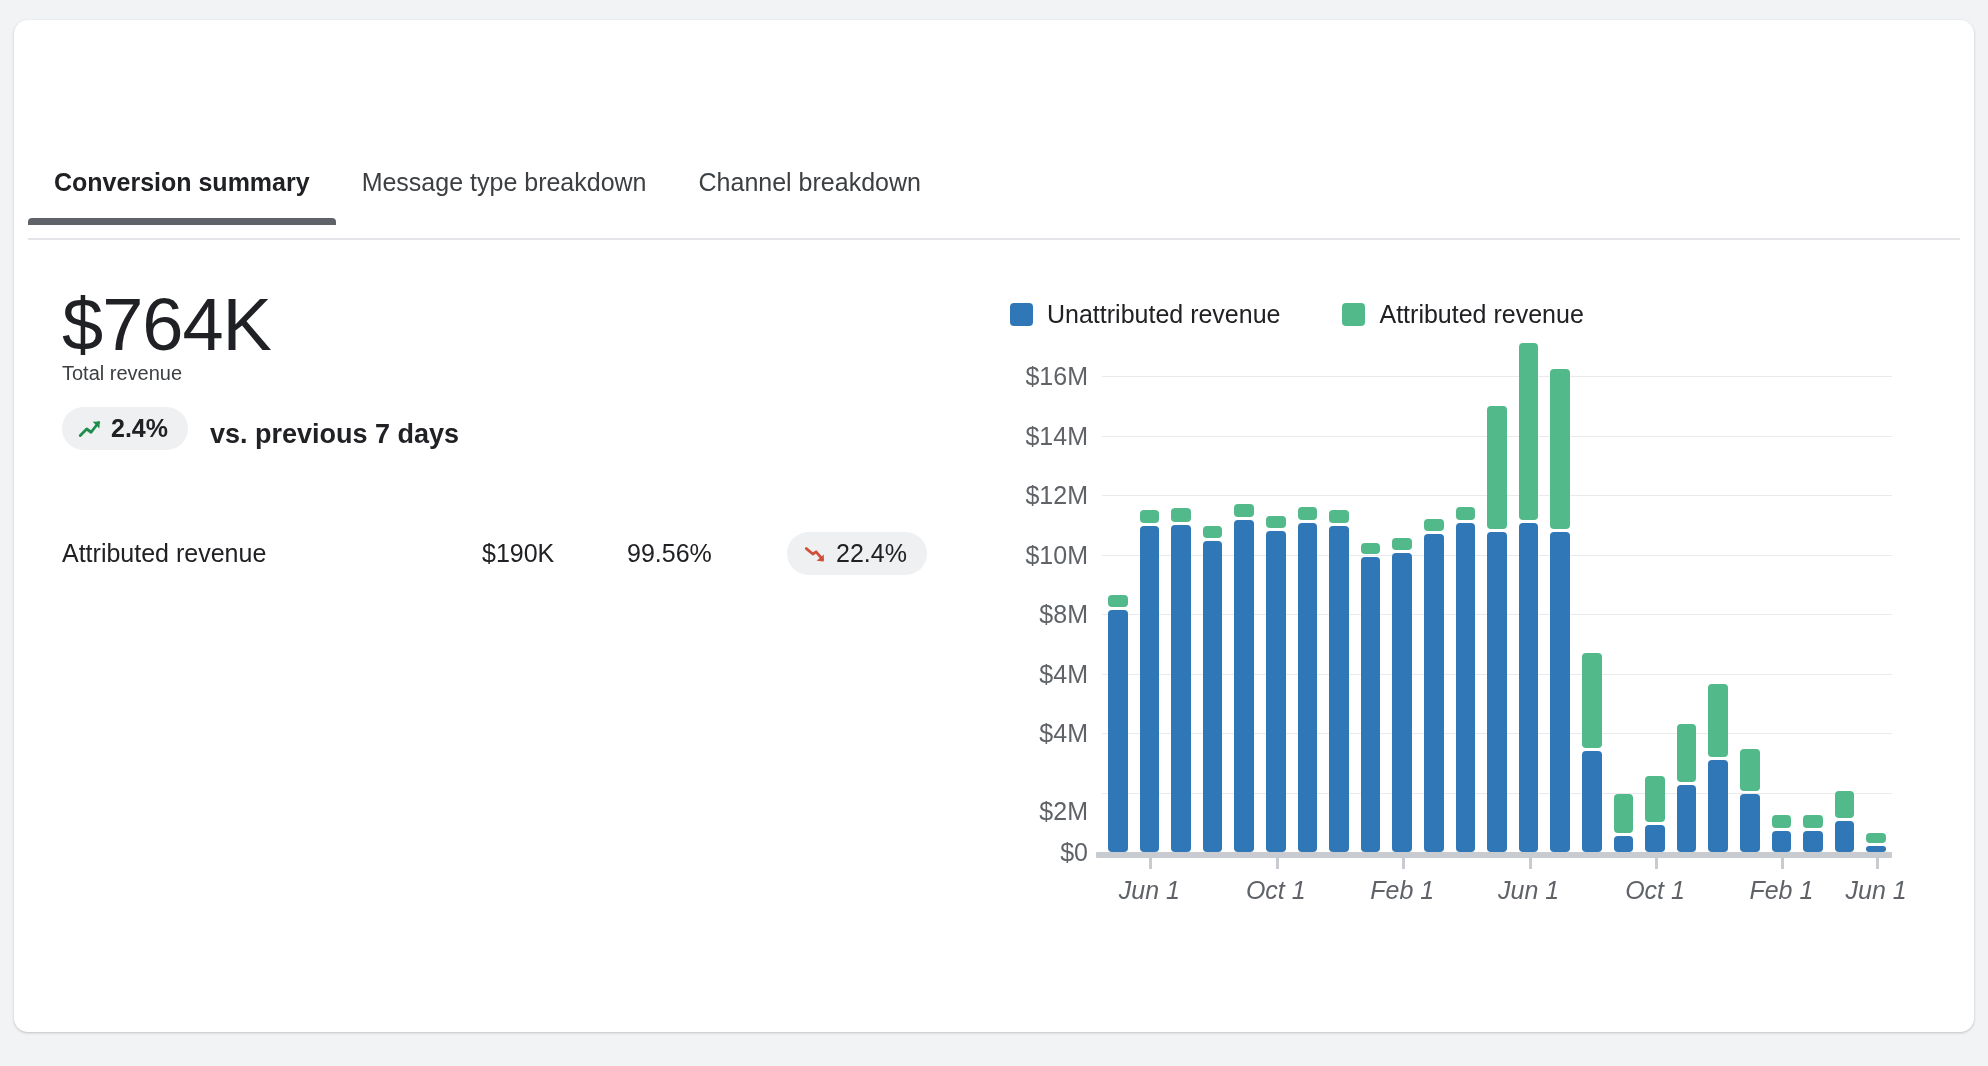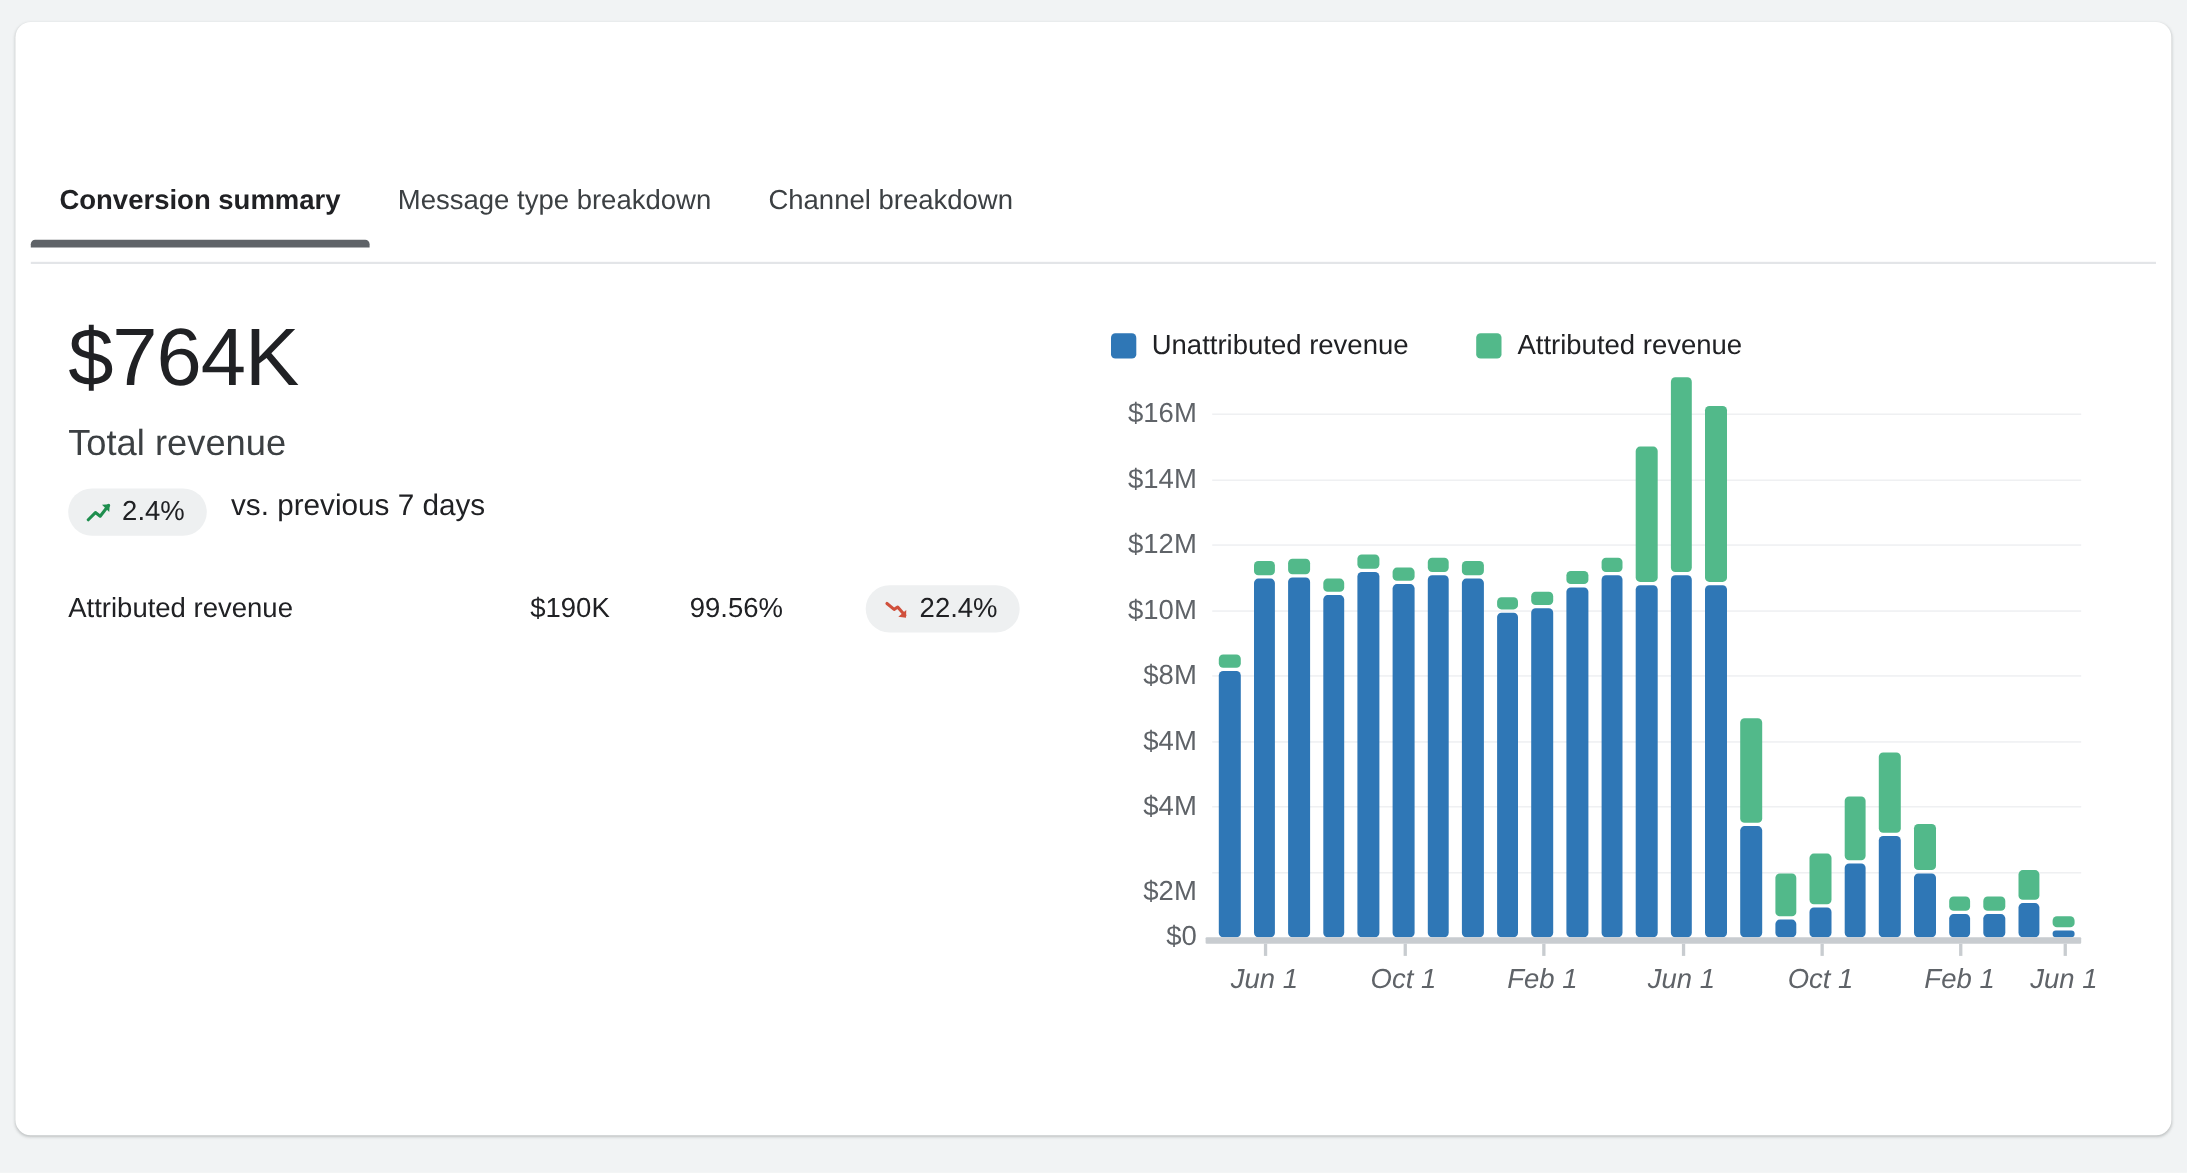--- a/index.html
+++ b/index.html
@@ -46,24 +46,23 @@
     border-radius: 4px 4px 0 0;
   }
 
   
   .summary { position: absolute; left: 48px; top: 268px; width: 900px; }
   .big-value {
     font-size: 74px; font-weight: 400; color: #202124;
     line-height: 1.0; letter-spacing: -1px;
   }
   .big-label {
-    margin-top: 22px;
-    font-size: 33px; color: #3c4043;
-  }
-  .delta-row { margin-top: 22px; display: flex; align-items: flex-start; }
+    font-size: 20px; color: #3c4043;
+  }
+  .delta-row { margin-top: 22px; display: flex; align-items: flex-end; font-weight: bold; }
   .pill {
     display: inline-flex; align-items: center; gap: 8px;
     background: #eef0f1; border-radius: 999px;
     padding: 7px 20px 7px 15px;
   }
   .pill .pct { font-size: 25px; color: #202124; }
   .trend-ico { width: 26px; height: 26px; display: block; }
   .vs-text { margin-left: 22px; font-size: 27px; color: #202124; }
 
   .metric-row {

